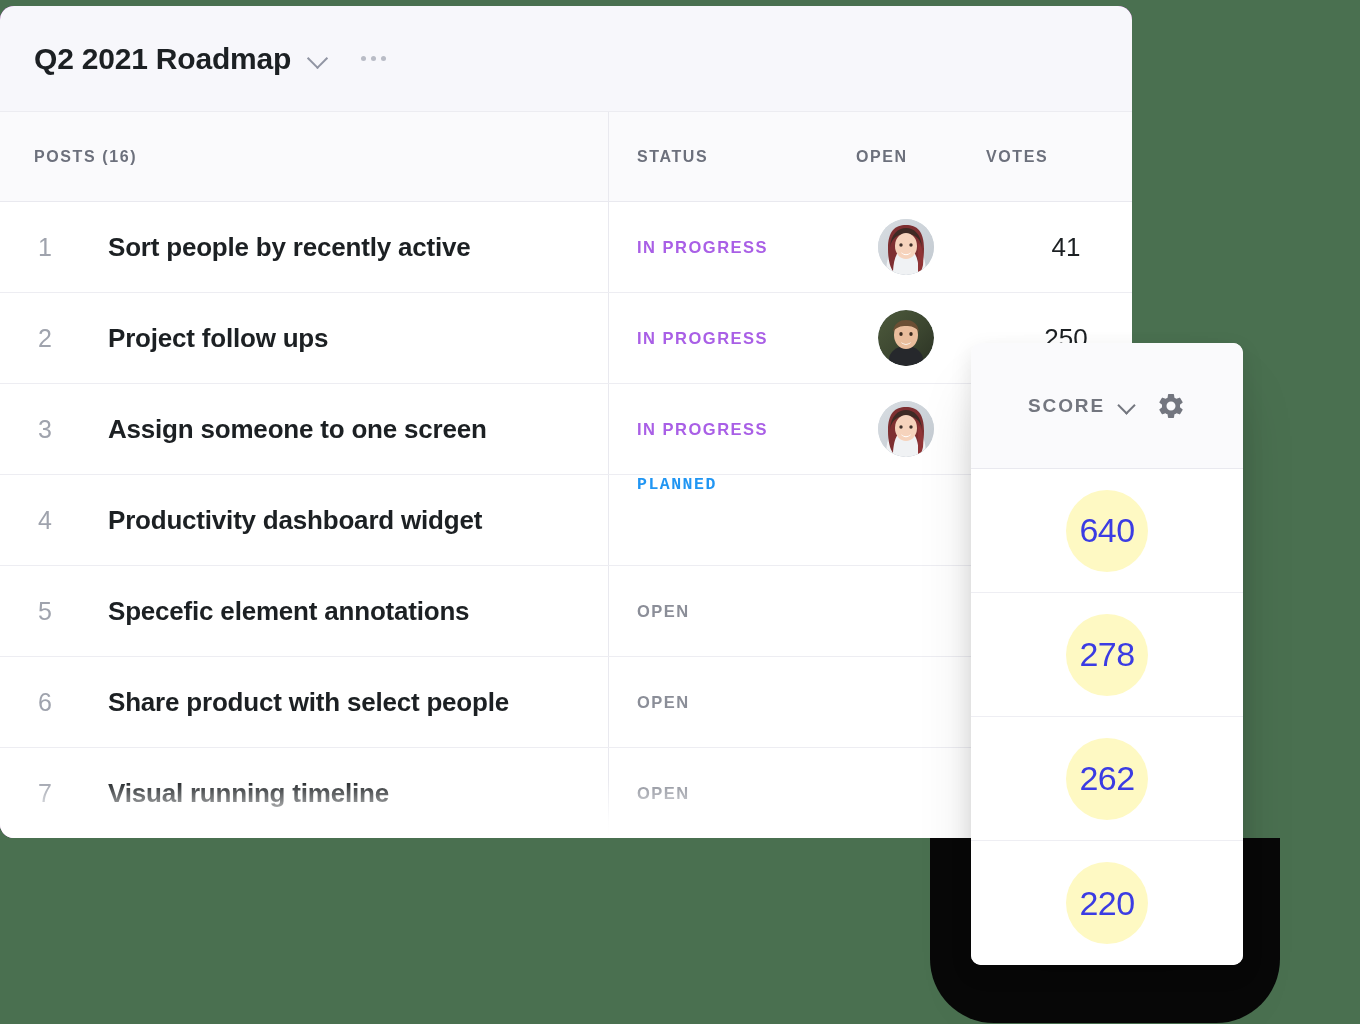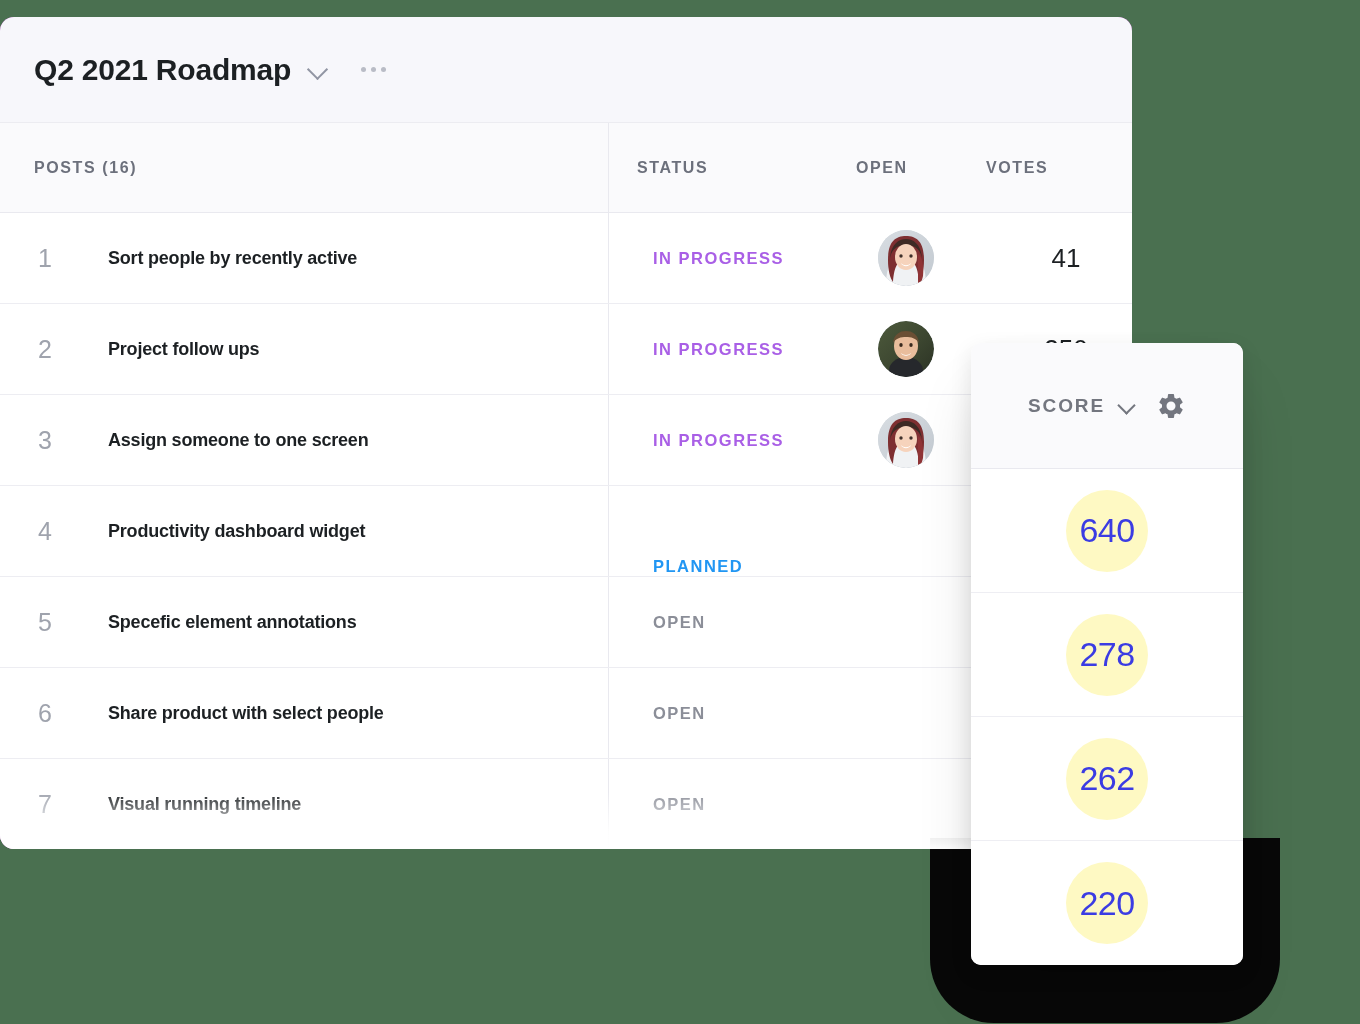--- a/index.html
+++ b/index.html
@@ -9,21 +9,21 @@
     height: 1024px;
     background: #4a7050;
     font-family: "Liberation Sans", sans-serif;
     overflow: hidden;
     position: relative;
   }
 
   
   #app-card {
     position: absolute;
-    left: 0; top: 17px;
+    left: 0; top: 6px;
     width: 1132px;
     height: 832px;
     background: #a21caf;
     border-radius: 14px;
     overflow: hidden;
   }
 
   
   #card-fade {
     position: absolute;
@@ -101,42 +101,42 @@
     height: 91px;
     display: flex;
     align-items: center;
     border-bottom: 1px solid #ededf2;
     background: #fff;
   }
 
   
   .c-index  { width: 108px; flex: 0 0 108px; text-align: right; padding-right: 56px; }
   .c-title  { width: 500px; flex: 0 0 500px; padding-left: 0px; }
-  .c-status { width: 248px; flex: 0 0 248px; padding-left: 44px; }
+  .c-status { width: 248px; flex: 0 0 248px; padding-left: 28px; }
   .c-owner  { width: 130px; flex: 0 0 130px; padding-left: 22px; }
   .c-votes  { width: 160px; flex: 0 0 160px; text-align: center; }
   .c-impact { width: 214px; flex: 0 0 214px; padding-left: 26px; }
 
   
   .thead .c-index  { text-align: left; padding-right: 0; padding-left: 34px; width: 608px; flex: 0 0 608px; }
   .thead .c-status { padding-left: 28px; width: 248px; flex:0 0 248px; }
   .thead .c-owner  { padding-left: 0px; width: 130px; flex:0 0 130px; text-align:left; }
   .thead .c-votes  { width: 160px; flex:0 0 160px; text-align: left; padding-left: 0px; }
   .thead .c-impact { width: 214px; flex:0 0 214px; padding-left: 26px; }
 
   .vsep-status { border-left: 1px solid #e9e9ef; align-self: stretch; }
   .vsep-impact { border-left: 1px solid #e9e9ef; align-self: stretch; display: flex; align-items: center; }
 
   .row-index {
     font-size: 25px;
     color: #9fa3ad;
     font-weight: normal;
   }
   .row-title {
-    font-size: 18px;
+    font-size: 26px;
     font-weight: bold;
     color: #1c2023;
     letter-spacing: -0.2px;
     white-space: nowrap;
   }
   .row-votes {
     font-size: 26px;
     color: #1c2023;
   }
   .status-pill {
@@ -394,21 +394,21 @@
             </div>
           </div>
           <div class="c-votes row-votes"></div>
           <div class="c-impact vsep-impact">
             <div class="stars"></div>
           </div>
         </div>
         <div class="trow">
           <div class="c-index row-index">4</div>
           <div class="c-title row-title">Productivity dashboard widget</div>
-          <div class="c-status vsep-status" style="display: flex; align-items: flex-end;">
+          <div class="c-status vsep-status" style="display: flex; align-items: flex-start; font-family: Liberation Mono, monospace;">
             <span class="status-pill" style="color: rgb(33, 150, 243);">PLANNED</span>
           </div>
           <div class="c-owner" style="display: flex; align-items: center;"></div>
           <div class="c-votes row-votes"></div>
           <div class="c-impact vsep-impact">
             <div class="stars">
               <svg class="star" viewBox="0 0 24 24">
                 <path fill="#fad165" d="M12 1.8l3.09 6.63 7.03.86-5.2 4.86 1.38 7.05L12 17.7l-6.3 3.5 1.38-7.05-5.2-4.86 7.03-.86z"></path>
               </svg>
             </div>

